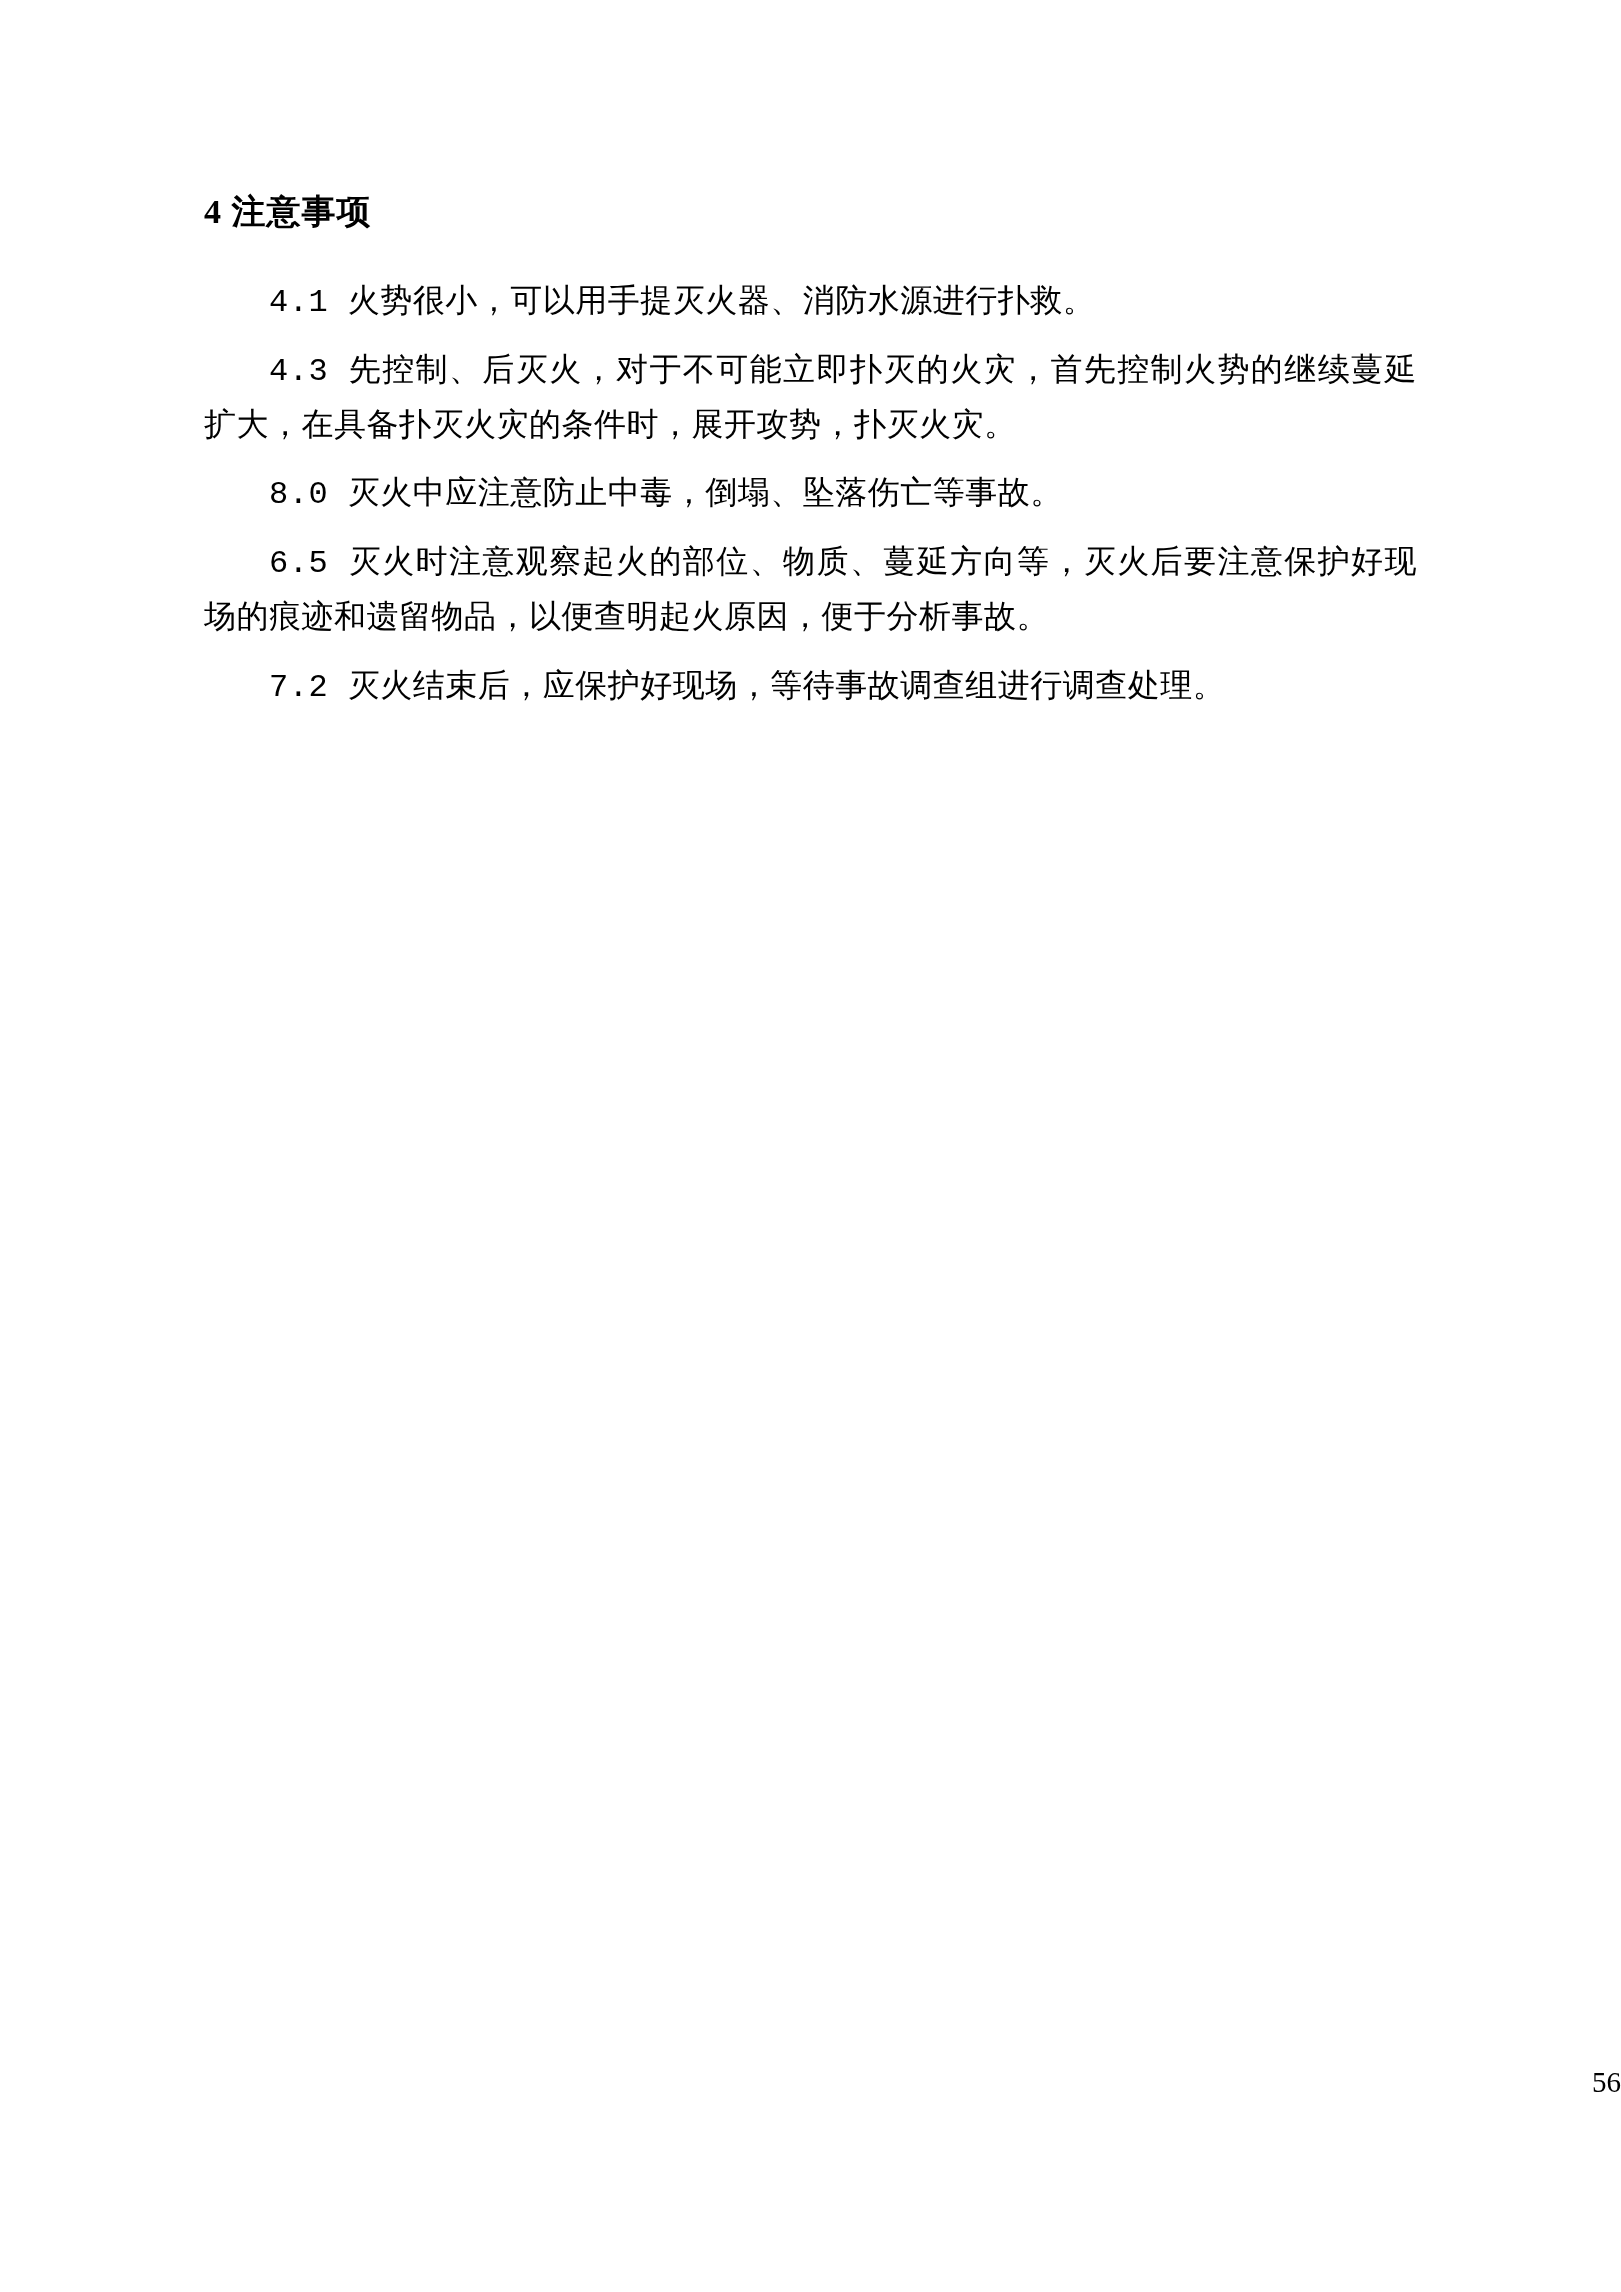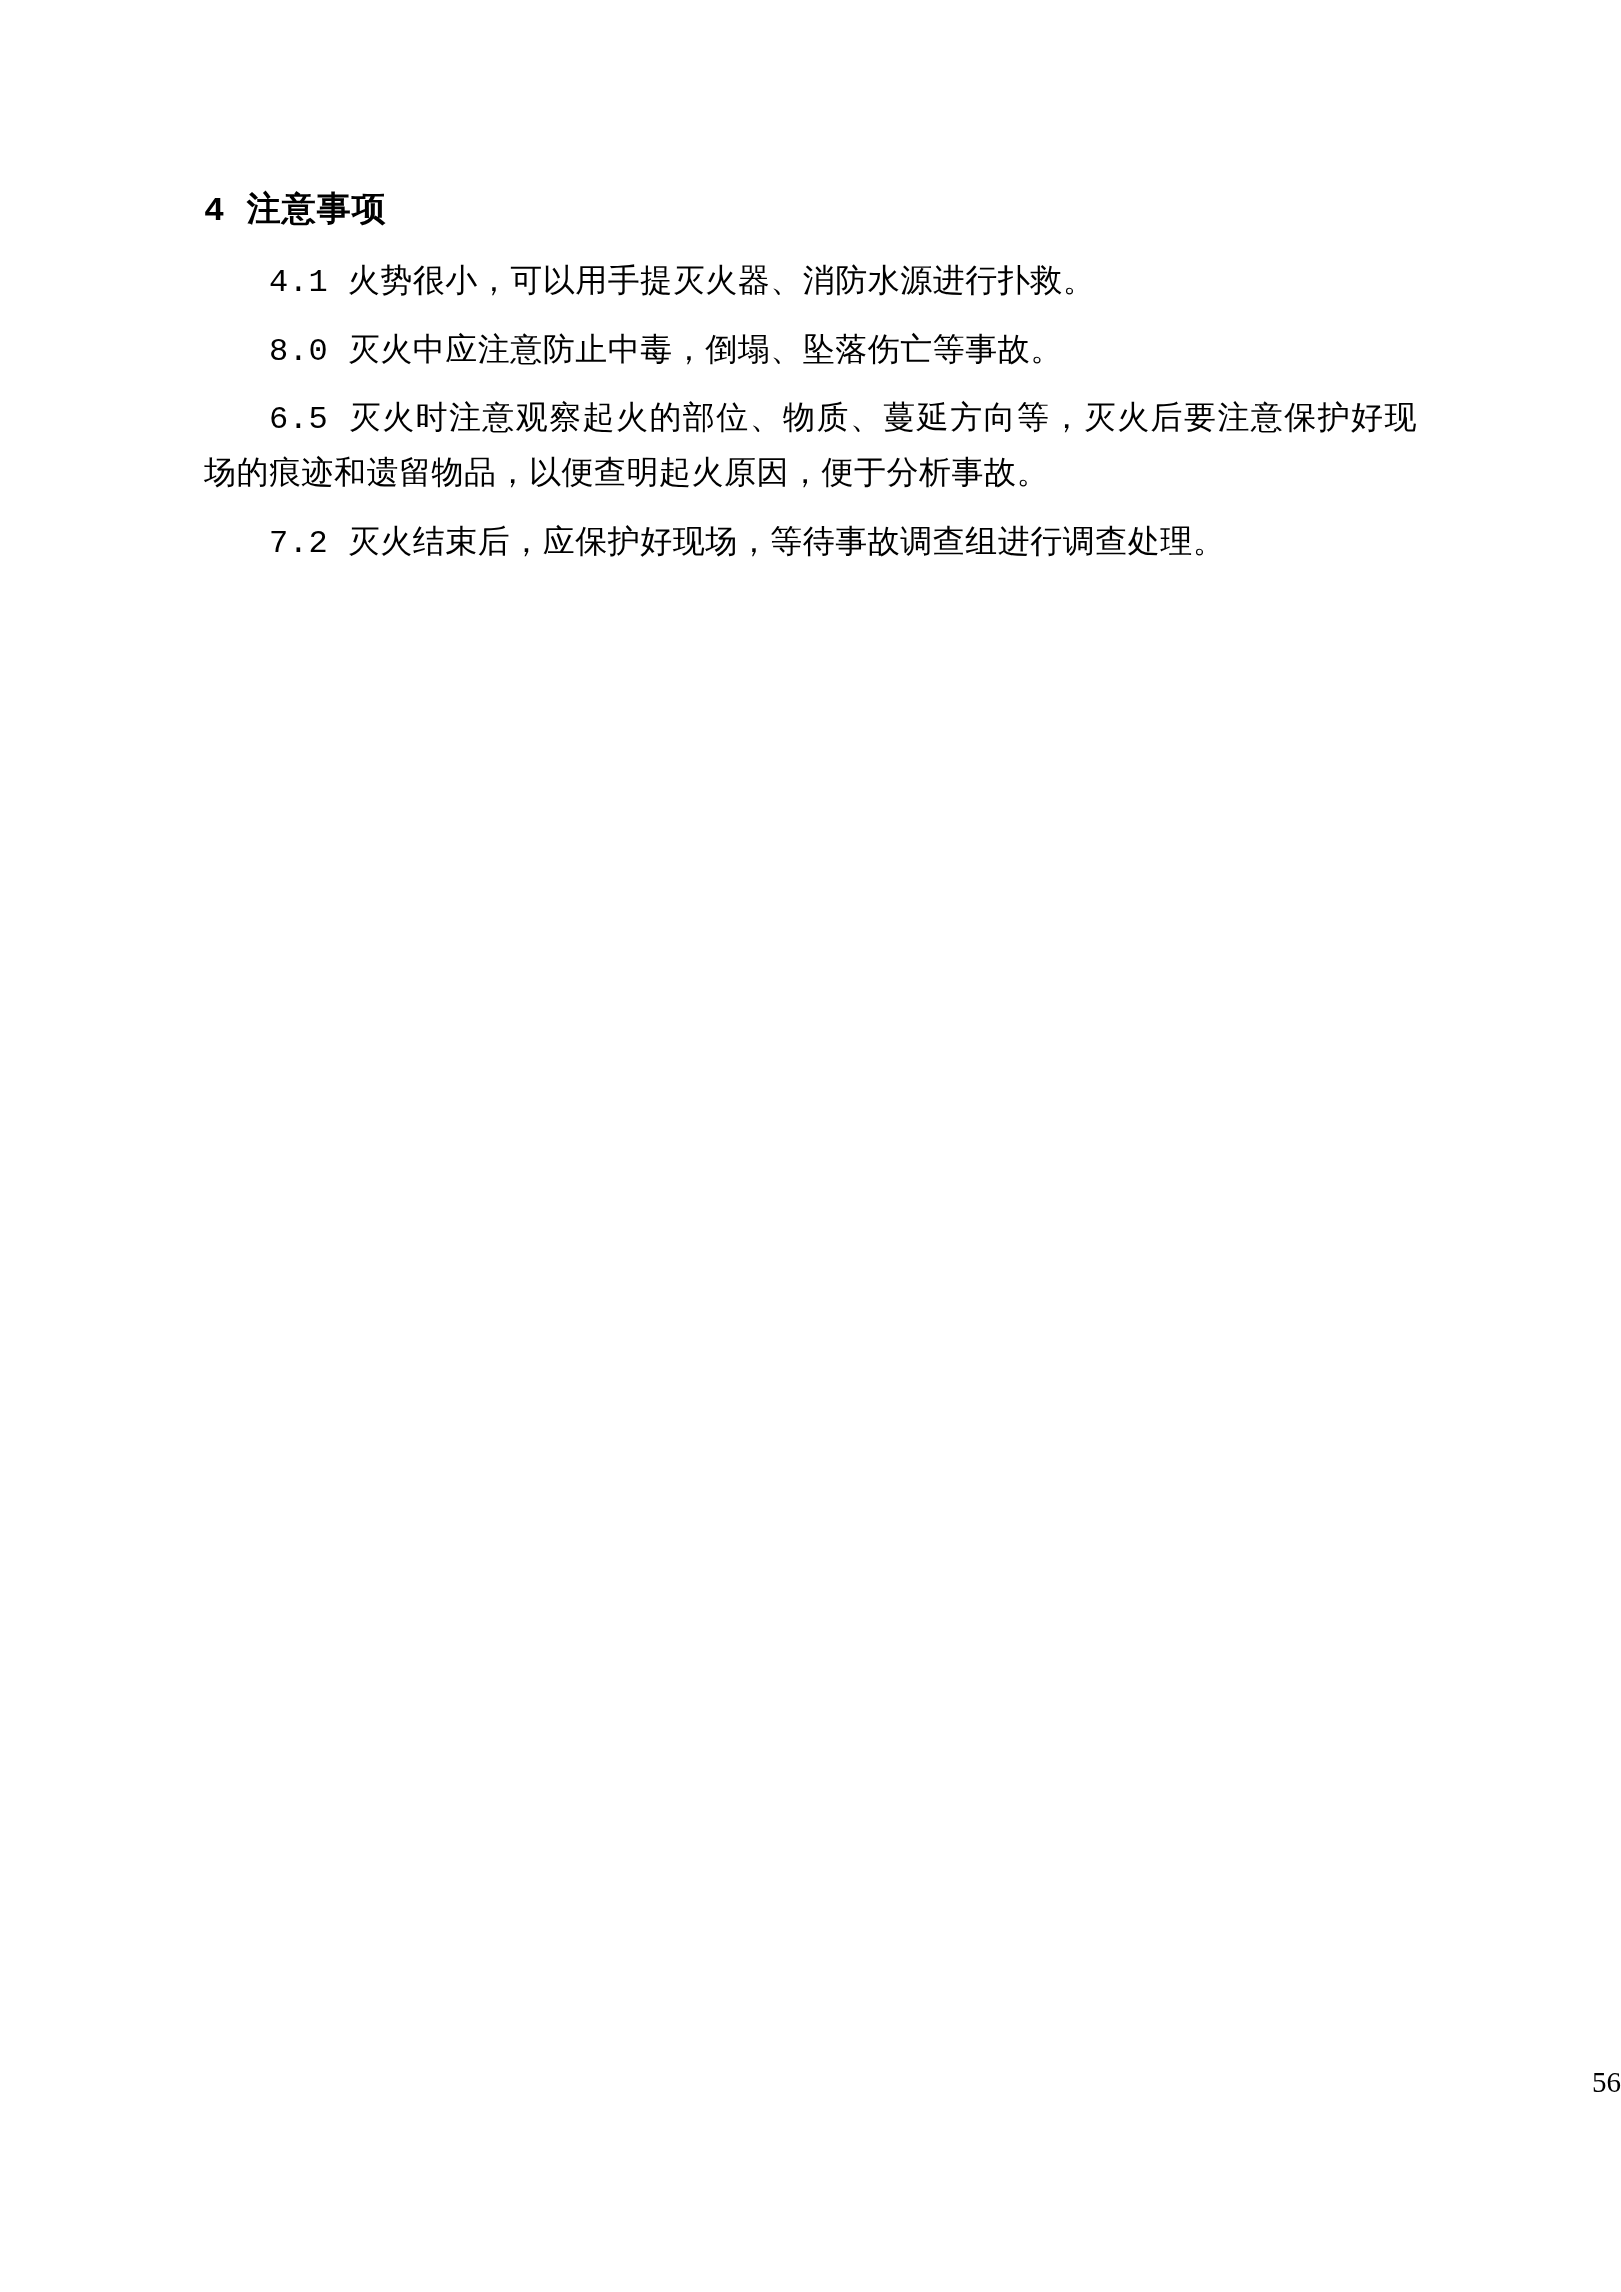--- a/index.html
+++ b/index.html
@@ -26,23 +26,23 @@
   .content {
     position: absolute;
     left: 204px;
     top: 186px;
     width: 1213px;
   }
   .heading {
     font-size: 34px;
     font-weight: bold;
     letter-spacing: 1px;
-    margin: 0 0 18px 0;
+    margin: 0 0 38px 0;
     line-height: 1.5;
-    font-family: Liberation Mono, monospace;
+    font-family: Liberation Serif, serif;
   }
   .para {
     font-size: 32px;
     line-height: 1.72;
     margin: 0 0 13.7px 0;
     text-align: justify;
     text-justify: inter-ideograph;
     text-indent: 65px;
     letter-spacing: 0.5px;
     font-family: Liberation Mono, monospace;
@@ -57,19 +57,20 @@
     font-family: "Liberation Serif", "DejaVu Serif", serif;
   }
 </style>
 </head>
 <body>
 
 <div class="page">
   <div class="content">
     <h1 class="heading">4  注意事项</h1>
     <p class="para">4.1  火势很小，可以用手提灭火器、消防水源进行扑救。</p>
+    <p class="para">4.3  先控制、后灭火，对于不可能立即扑灭的火灾，首先控制火势的继续蔓延扩大，在具备扑灭火灾的条件时，展开攻势，扑灭火灾。</p>
     <p class="para">8.0  灭火中应注意防止中毒，倒塌、坠落伤亡等事故。</p>
     <p class="para">6.5  灭火时注意观察起火的部位、物质、蔓延方向等，灭火后要注意保护好现场的痕迹和遗留物品，以便查明起火原因，便于分析事故。</p>
     <p class="para">7.2  灭火结束后，应保护好现场，等待事故调查组进行调查处理。</p>
   </div>
   <div class="page-number">56</div>
 </div>
 
 
 </body></html>

